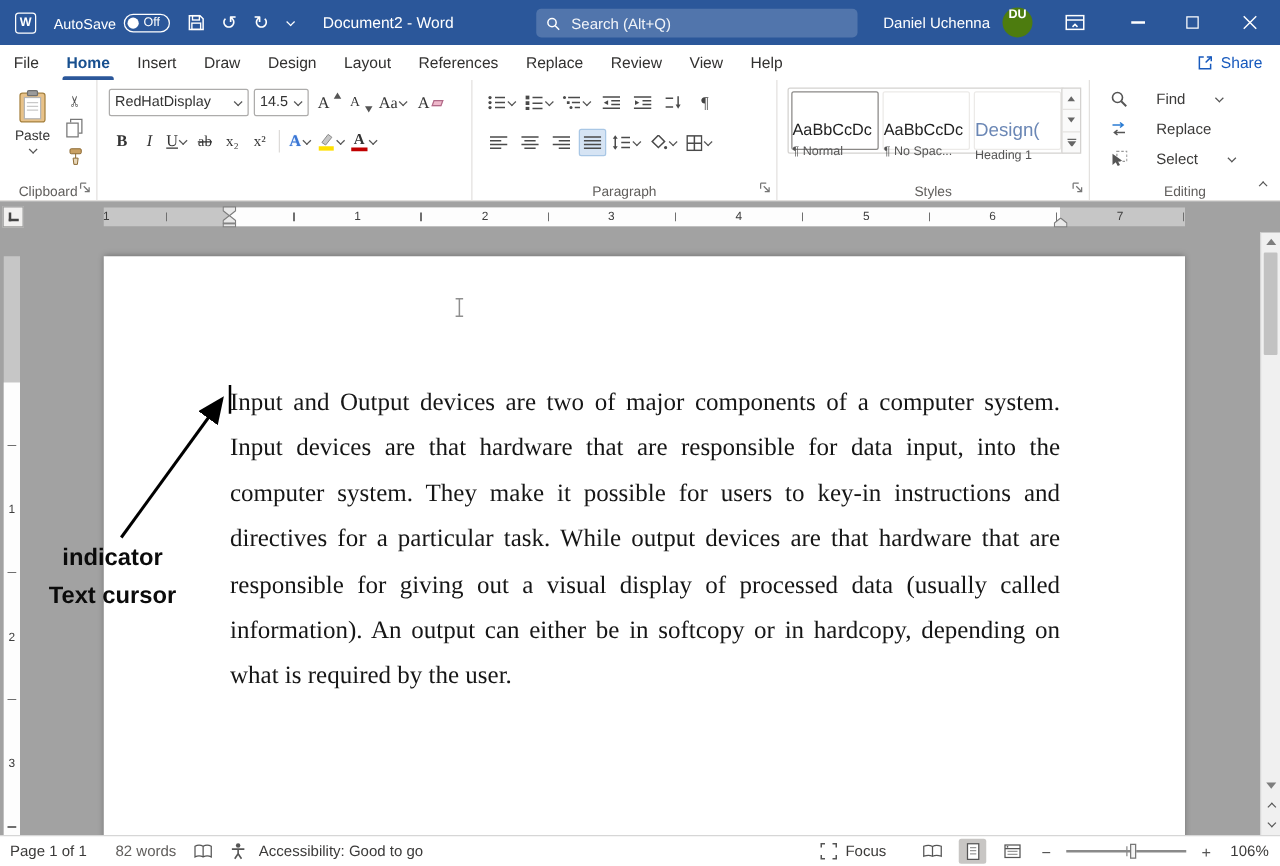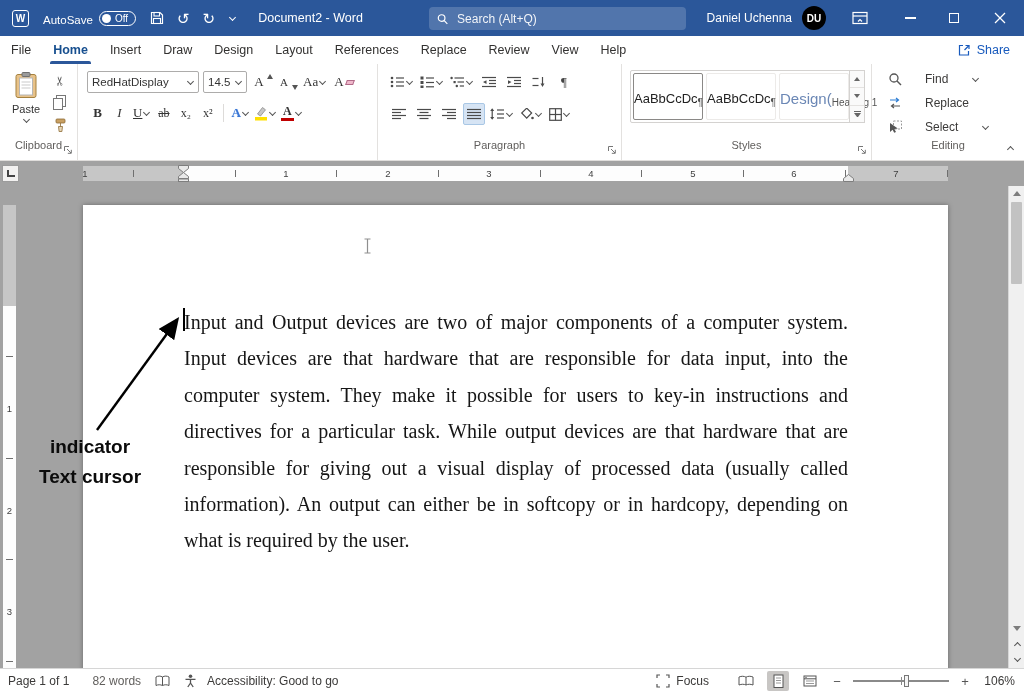--- a/index.html
+++ b/index.html
@@ -44,22 +44,22 @@
     display:flex; align-items:center; padding:0 8px; gap:7px;
   }
   .searchbox input {
     background:transparent; border:none; outline:none; color:#fff;
     font-size:12px; width:100%; font-family:"Liberation Sans", sans-serif;
   }
   .searchbox input::placeholder { color:rgba(255,255,255,0.92); }
   .tb-right { position:absolute; right:0; top:0; height:36px; display:flex; align-items:center; }
   .user-name { font-size:12px; margin-right:10px; }
   .avatar {
-    width:24px; height:24px; border-radius:50%; background:#000000; color:#fff;
-    display:flex; align-items:center; justify-content:center;
+    width:24px; height:24px; border-radius:50%; background:#4d7c0f; color:#fff;
+    display:flex; justify-content:center;
     font-size:10px; font-weight:bold; margin-right:26px;
   }
   .winbtn { width:44px; height:36px; display:flex; align-items:center; justify-content:center; }
   .winbtn.close { width:48px; }
   .min-ic { width:11px; height:1.4px; background:#fff; display:block; }
   .max-ic { width:10px; height:10px; border:1.2px solid #fff; display:block; }
 
   
   .tabrow {
     position:absolute; top:36px; left:0; right:0; height:28px; background:#fff;
@@ -78,21 +78,21 @@
 
   
   .ribbon {
     position:absolute; top:64px; left:0; right:0; height:97px; background:#fff;
     display:flex; border-bottom:1px solid #e0dedc;
   }
   .grp { position:relative; border-right:1px solid #e3e1df; height:100%; flex-shrink:0; }
   .grp-body { position:relative; height:76px; }
   .glabel {
     position:absolute; bottom:0; left:0; right:0; height:21px;
-    display:flex; align-items:flex-start; justify-content:center;
+    display:flex; align-items:flex-end; justify-content:center;
     font-size:11px; color:#605e5c;
   }
   .launcher { position:absolute; right:4px; bottom:5px; }
   .ribbon-collapse { position:absolute; right:10px; bottom:6px; }
 
   
   .grp-clipboard { width:78px; }
   .paste-btn {
     position:absolute; left:7px; top:4px; width:38px; height:68px;
     display:flex; flex-direction:column; align-items:center; gap:2px; padding-top:4px;
@@ -149,21 +149,21 @@
   svg.lic .f { fill:#4a4a4a; stroke:none; }
 
   
   .grp-styles { width:250px; }
   .stylegal {
     position:absolute; left:8px; top:6px; display:flex; gap:3px;
     background:#fff; border:1px solid #d4d2d0; padding:2px; border-radius:2px;
   }
   .stylecard {
     width:70px; height:47px; background:#fff; border:1px solid #eceae8; border-radius:2px;
-    display:flex; flex-direction:row; align-items:center; padding-top:6px;
+    display:flex; flex-direction:column; align-items:flex-start; padding-top:23px;
   }
   .stylecard.sel { border:1px solid #8a8886; }
   .st-preview { font-size:13px; color:#222; line-height:1.1; white-space:nowrap; }
   .st-preview.h1 { color:#6b87b5; font-size:15px; }
   .st-name { font-size:10px; color:#555; margin-top:5px; white-space:nowrap; }
   .stylescroll {
     position:absolute; right:6px; top:6px; width:16px; height:53px;
     border:1px solid #d4d2d0; display:flex; flex-direction:column; background:#fafafa;
   }
   .stylescroll span { flex:1; display:flex; align-items:center; justify-content:center; border-bottom:1px solid #e4e2e0; }

